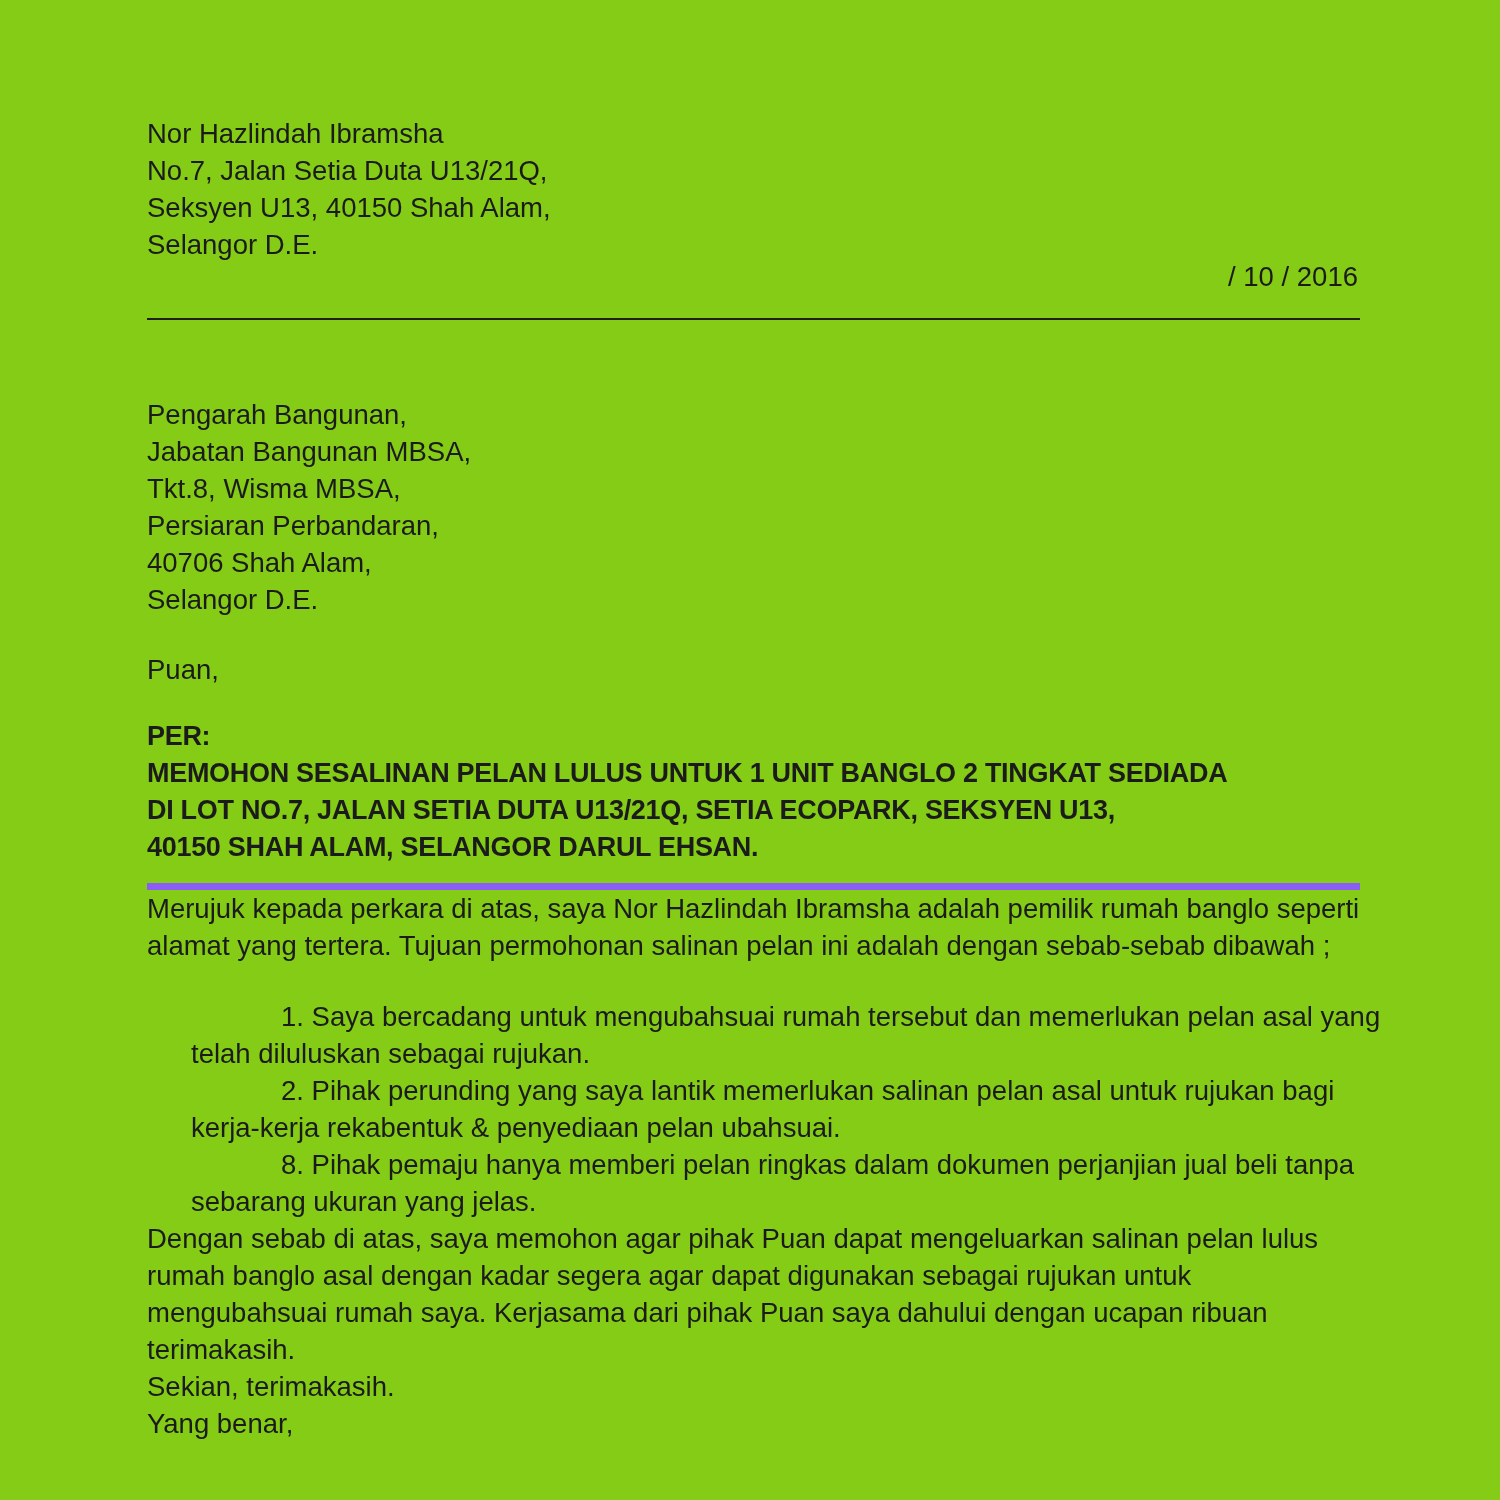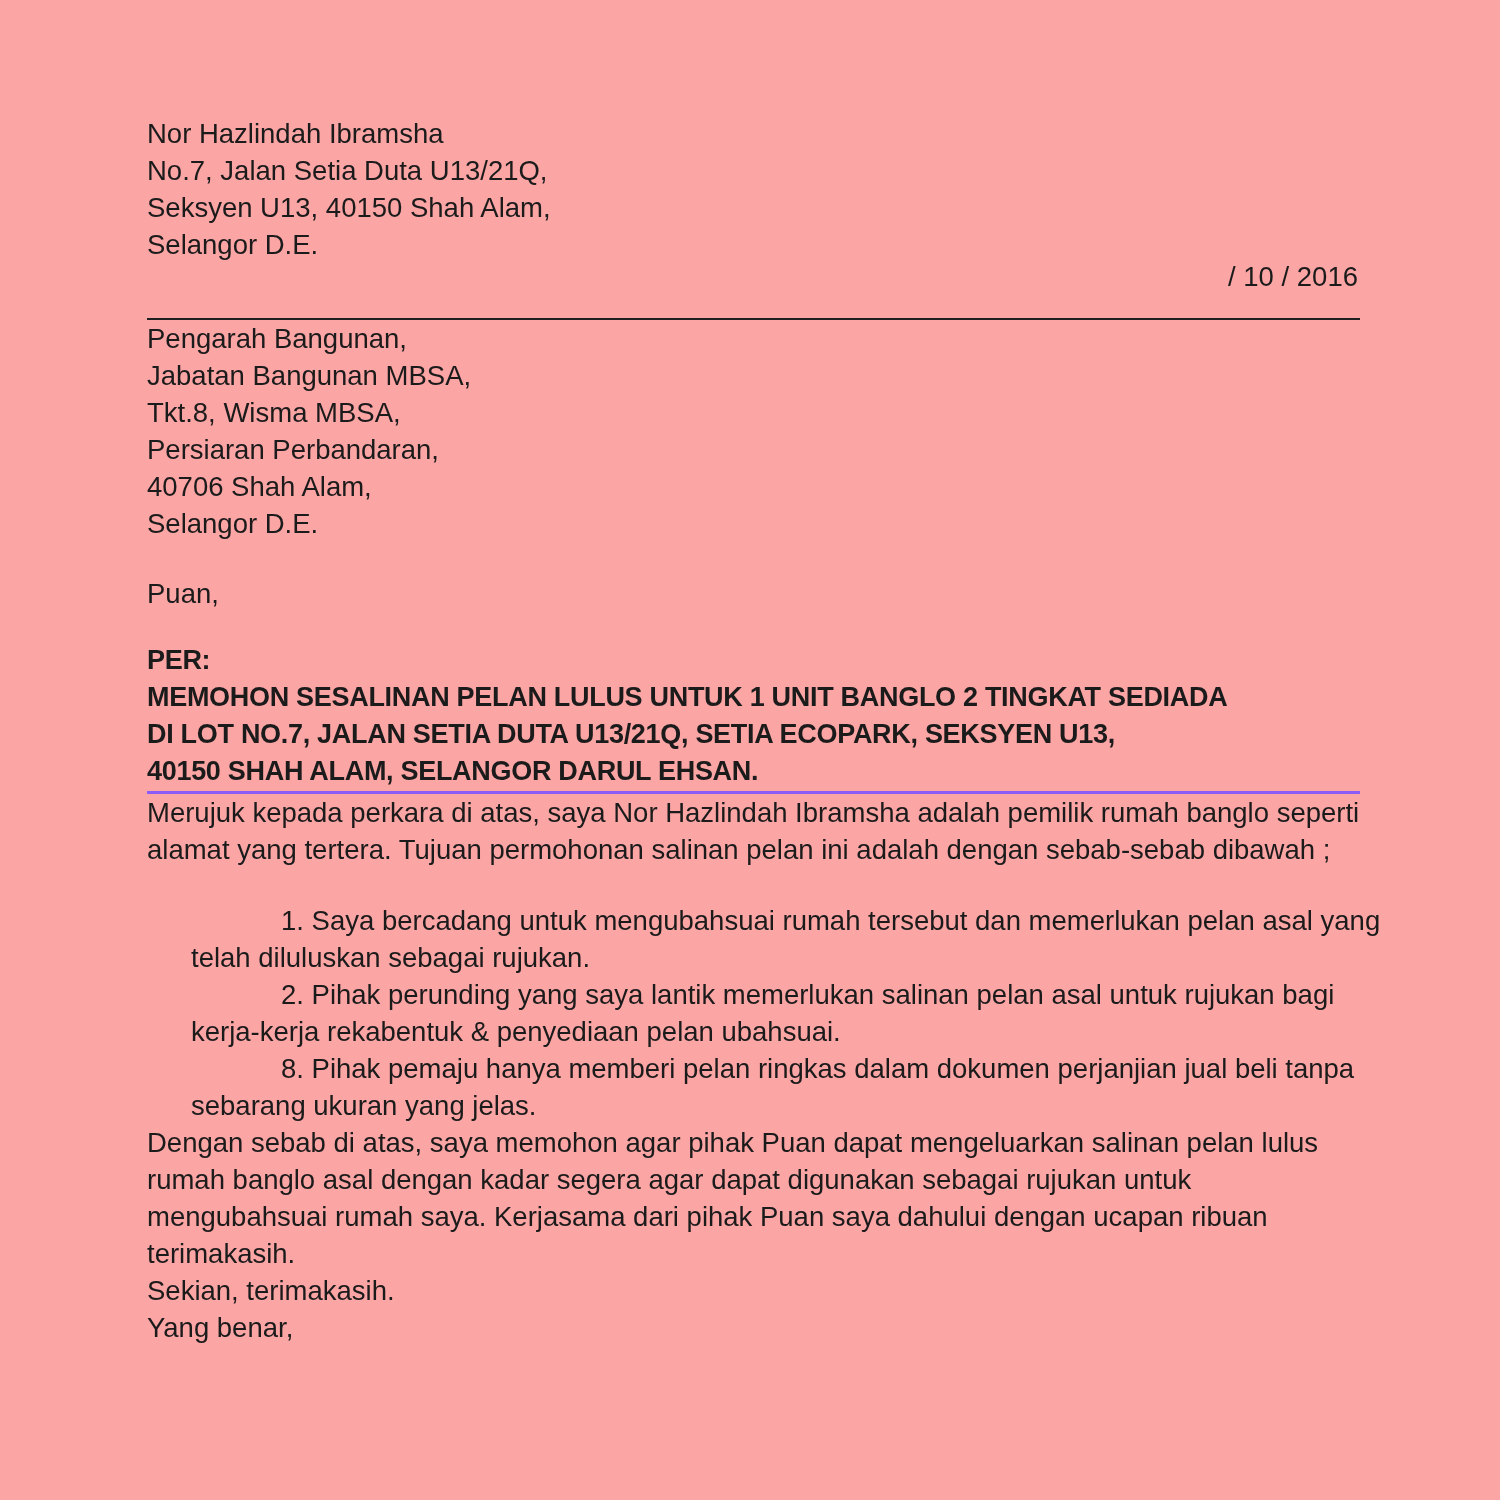--- a/index.html
+++ b/index.html
@@ -15,54 +15,54 @@
     color: #1b1b1b;
     font-size: 27.5px;
     line-height: 37px;
   }
   .page {
     position: relative;
     box-sizing: border-box;
     width: 1500px;
     height: 1500px;
     padding: 115px 140px 0 147px;
-    background: #fca5a5;
+    background: #84cc16;
   }
   .line { white-space: pre; }
   .date {
     position: absolute;
     top: 226px;
     right: 142px;
     white-space: pre;
     margin-top: 32px;
   }
   .rule {
     margin: 55px 0 0 0;
     width: 1213px;
     border-top: 2px solid #1f1f1f;
     height: 0;
   }
-  .recipient { }
+  .recipient { margin-top: 76px; }
   .salutation { margin-top: 33px; }
   .subject {
     margin-top: 30px;
     display: flex;
     font-weight: bold;
     font-size: 27px;
     letter-spacing: -0.3px;
     flex-direction: column;
   }
   .subject-label {
     flex: none;
     width: 90px;
   }
   .subject-content {
     flex: 1;
-    border-bottom: 3px solid #8b5cf6;
-    padding-bottom: 1px;
+    border-bottom: 7px solid #8b5cf6;
+    padding-bottom: 17px;
   }
   p.para {
     margin: 0;
     width: 1213px;
   }
   .p1 { margin-top: 26px; }
   .points { margin-top: 34px; width: 1213px; margin-left: 44px; }
   .points p {
     margin: 0;
     text-indent: 90px;

